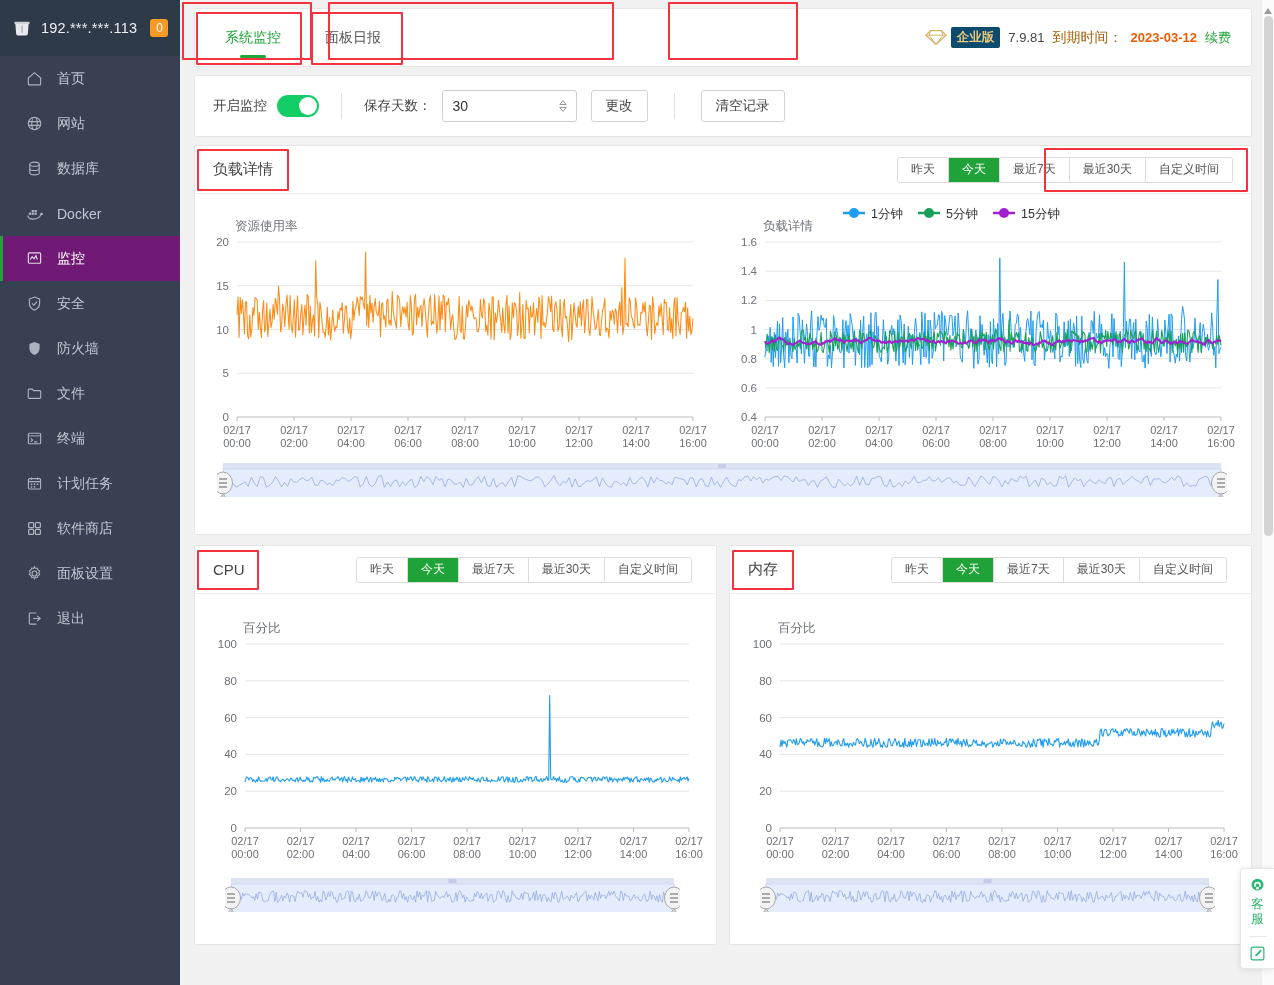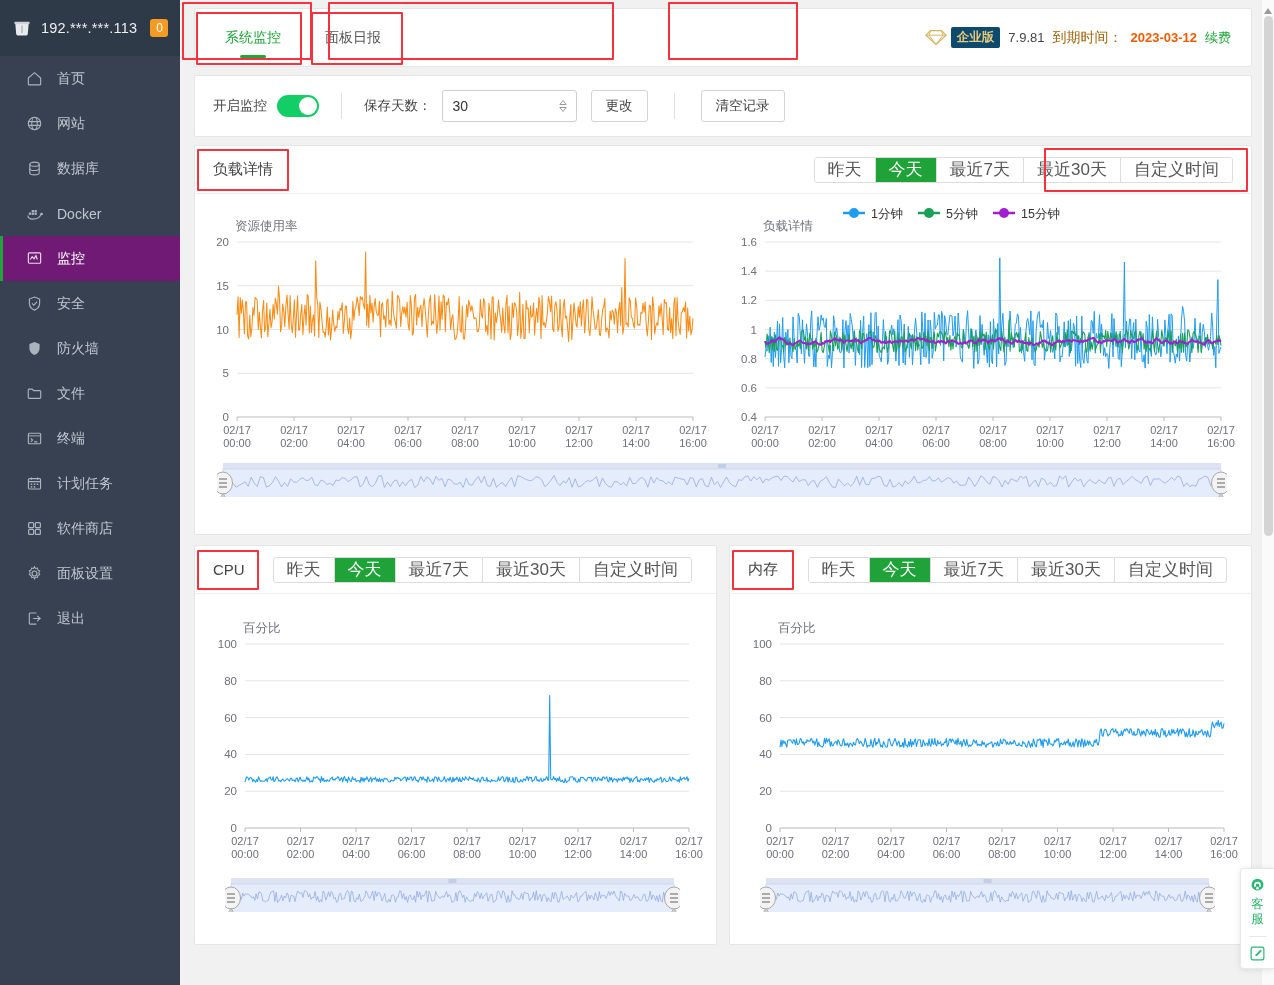--- a/index.html
+++ b/index.html
@@ -123,21 +123,21 @@
   
   #load-card { margin-top: 8px; height: 390px; position: relative; }
   .panel-head {
     height: 48px; display: flex; align-items: center;
     padding: 0 18px; border-bottom: 1px solid #eee;
   }
   .panel-title { font-size: 15px; color: #444; }
   .rangebar { margin-left: auto; display: flex; border: 1px solid #dcdcdc; border-radius: 3px; overflow: hidden; }
   .rangebar .rg {
     padding: 0 13px; height: 24px; display: flex; align-items: center;
-    font-size: 17px; color: #555; background: #fff; cursor: pointer;
+    font-size: 12px; color: #555; background: #fff; cursor: pointer;
     border-right: 1px solid #dcdcdc;
   }
   .rangebar .rg:last-child { border-right: none; }
   .rangebar .rg.active { background: #1fa238; color: #fff; }
 
   
   .chart-wrap { display: flex; padding: 6px 0 0 0; }
   .chart-half { width: 50%; position: relative; }
   svg.plot { display: block; }
   .axis-txt { font-size: 11.5px; fill: #6e7079; font-family: "Liberation Sans", sans-serif; }

